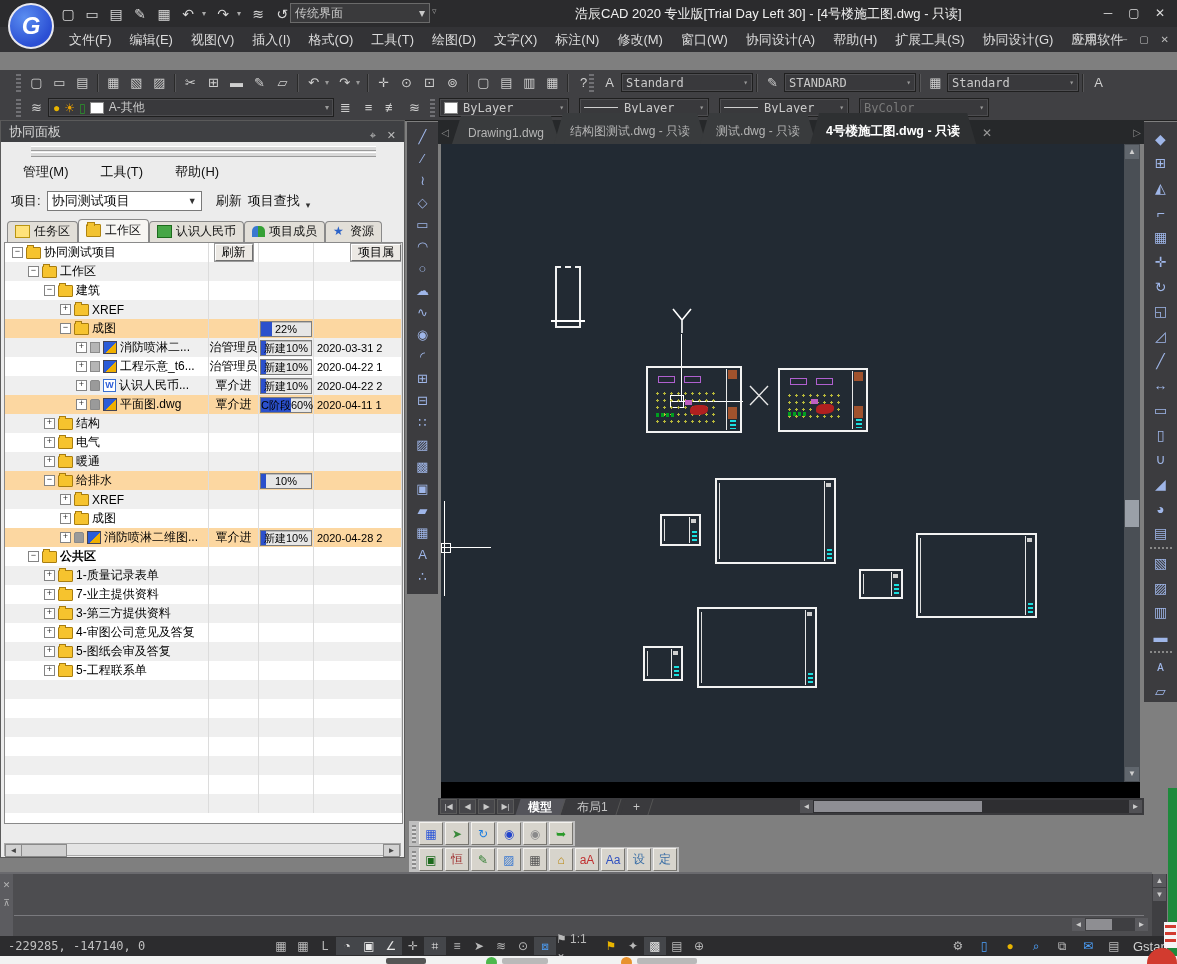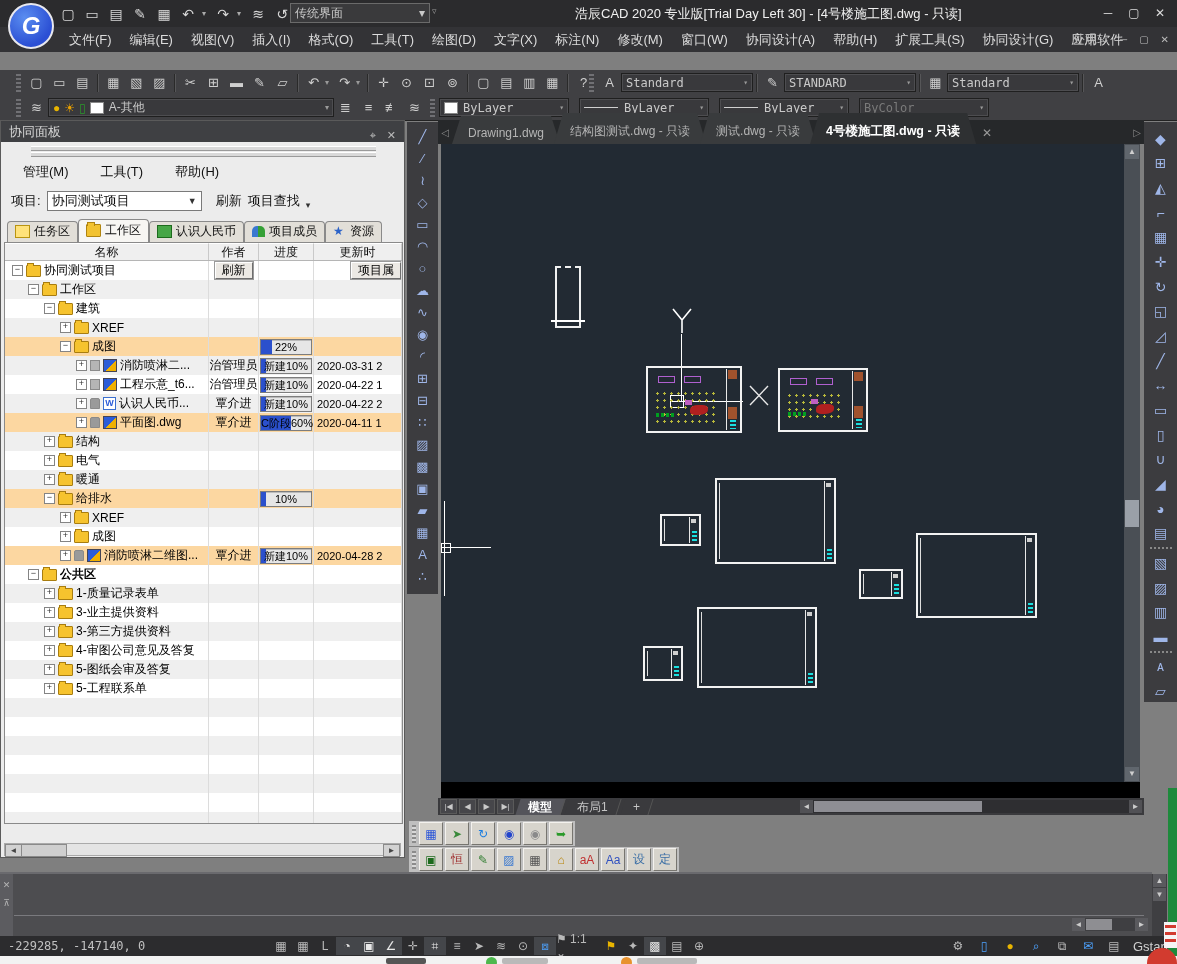--- a/index.html
+++ b/index.html
@@ -352,26 +352,20 @@
         <div class="ptab">
           <span class="ptico people"></span>
           <span>项目成员</span>
         </div>
         <div class="ptab">
           <span class="ptico star">★</span>
           <span>资源</span>
         </div>
       </div>
     <div id="treewrap">
-      <div class="thead" id="thead">
-          <div>名称</div>
-          <div>作者</div>
-          <div>进度</div>
-          <div>更新时</div>
-        </div>
       <div id="tbody">
           <div class="trow">
             <div class="tc name">
               <span style="width: 0px; flex: 0 0 auto;"></span>
               <div class="exp">−</div>
               <div class="fico folder-open"></div>
               <span style="overflow: hidden;">协同测试项目</span>
             </div>
             <div class="tc auth">
               <div class="btn3d">刷新</div>
@@ -606,21 +600,21 @@
             </div>
             <div class="tc auth"></div>
             <div class="tc prog"></div>
             <div class="tc date"></div>
           </div>
           <div class="trow">
             <div class="tc name">
               <span style="width: 32px; flex: 0 0 auto;"></span>
               <div class="exp">+</div>
               <div class="fico folder"></div>
-              <span style="overflow: hidden;">3-业主提供资料</span>
+              <span style="overflow: hidden;">7-业主提供资料</span>
             </div>
             <div class="tc auth"></div>
             <div class="tc prog"></div>
             <div class="tc date"></div>
           </div>
           <div class="trow odd">
             <div class="tc name">
               <span style="width: 32px; flex: 0 0 auto;"></span>
               <div class="exp">+</div>
               <div class="fico folder"></div>

